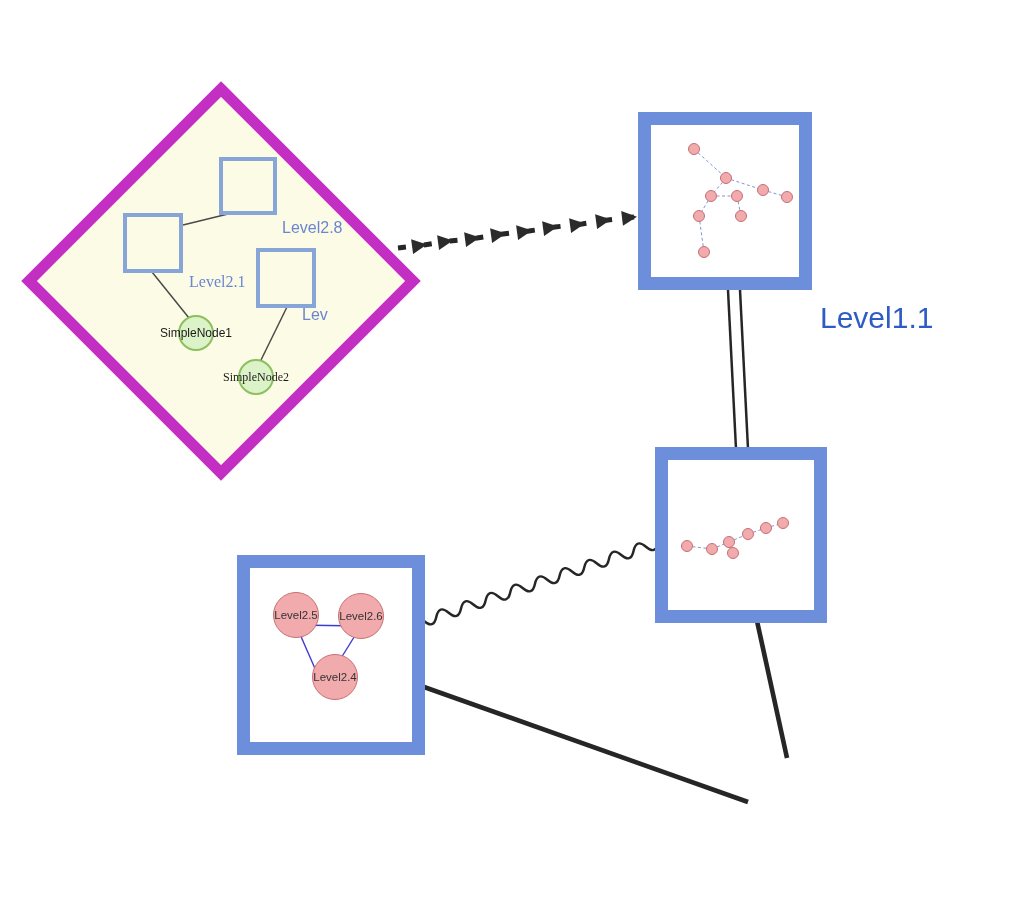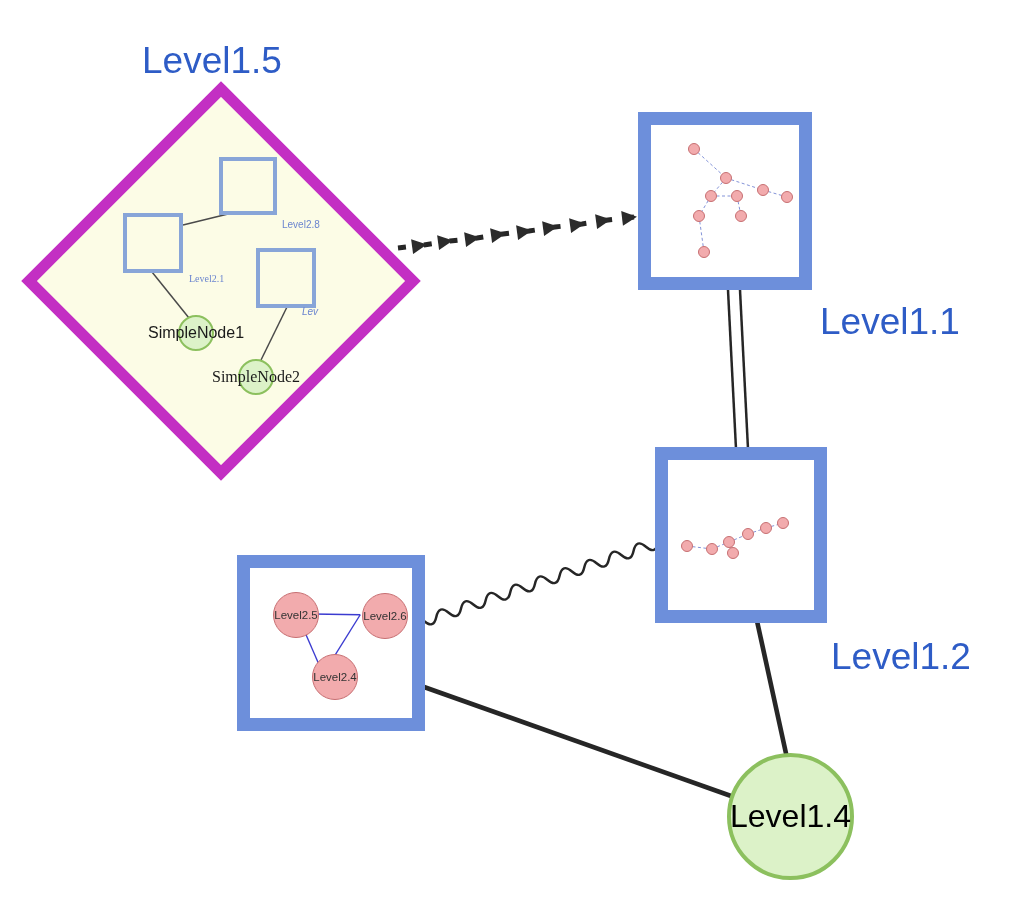--- a/index.html
+++ b/index.html
@@ -7,27 +7,27 @@
   .canvas { position:relative; width:1026px; height:900px; background:#fff; overflow:hidden; }
   .edge-layer { position:absolute; left:0; top:0; width:1026px; height:900px; }
 
   .diamond { fill:var(--group-fill,#fcfce6); stroke:var(--group-border,#c32fc3); stroke-width:11; }
   .graph-edge { stroke:var(--edge-color,#262626); fill:none; }
   .thin-edge { stroke:#4a4a4a; stroke-width:1.5; }
 
   .node-square { position:absolute; background:#fff; border:13px solid var(--node-border,#6d8fdb); }
   .inner-square { position:absolute; background:var(--group-fill,#fcfce6); border:4px solid var(--inner-border,#88a5d8); }
 
-  .main-label  { position:absolute; font-size:37px; color:var(--label-blue,#2e5cc6); white-space:nowrap; }
+  .main-label  { position:absolute; font-size:30px; color:var(--label-blue,#2e5cc6); white-space:nowrap; }
   .title-label { font-size:37px; }
-  .small-label { position:absolute; font-size:10px; color:var(--inner-label-blue,#6b85cf); white-space:nowrap; }
+  .small-label { position:absolute; font-size:16px; color:var(--inner-label-blue,#6b85cf); white-space:nowrap; }
 
   .green-dot { position:absolute; width:36px; height:36px; border-radius:50%;
                background:var(--green-fill,#dcf2c8); border:2px solid var(--green-border,#8cc05e); }
-  .overlay-label { position:absolute; transform:translate(-50%,-50%); font-size:16px; color:#1a1a1a; white-space:nowrap; }
+  .overlay-label { position:absolute; transform:translate(-50%,-50%); font-size:12px; color:#1a1a1a; white-space:nowrap; }
 
   .big-circle { position:absolute; width:127px; height:127px; border-radius:50%;
                 background:var(--green-fill,#dcf2c8); border:4px solid var(--green-border,#8cc05e);
                 display:flex; align-items:center; justify-content:center; }
   .big-circle span { font-size:32px; color:#000; white-space:nowrap; }
 
   .pink-circle { position:absolute; width:46px; height:46px; border-radius:50%;
                  background:var(--pink-fill,#f2abad); border:1px solid var(--pink-border,#c76f72);
                  display:flex; align-items:center; justify-content:center; overflow:hidden;
                  font-size:11.5px; color:#333; }
@@ -61,29 +61,28 @@
       <line class="graph-edge" stroke-width="2.5" x1="728" y1="290" x2="736" y2="449"></line>
       <line class="graph-edge" stroke-width="2.5" x1="740" y1="290" x2="748" y2="449"></line>
     </g>
 
     <path class="graph-edge" stroke-width="2.4" transform="translate(424,621) rotate(-18.5)" d="M0 0 q6.5 11 13 0 t13 0 t13 0 t13 0 t13 0 t13 0 t13 0 t13 0 t13 0 t13 0 t13 0 t13 0 t13 0 t13 0 t13 0 t13 0 t13 0 t13 0 t13 0"></path>
 
     <line class="graph-edge" stroke-width="4.6" x1="424" y1="687" x2="748" y2="802"></line>
     <line class="graph-edge" stroke-width="4.6" x1="757" y1="621" x2="787" y2="758"></line>
   </svg>
 
-  <div class="main-label title-label" style="left:142px; top:40px;">Level1.5</div>
 
   <div class="inner-square" style="left:219px; top:157px; width:58px; height:58px;"></div>
   <div class="inner-square" style="left:123px; top:213px; width:60px; height:60px;"></div>
   <div class="inner-square" style="left:256px; top:248px; width:60px; height:60px;"></div>
 
   <div class="small-label" style="left:282px; top:219px;">Level2.8</div>
   <div class="small-label" style="left:189px; top:273px;font-family:Liberation Serif, serif;">Level2.1</div>
-  <div class="small-label" style="left:302px; top:306px;font-style:italic;">Lev</div>
+  <div class="small-label" style="left:302px; top:306px;">Lev</div>
 
   <div class="green-dot" style="left:178px; top:315px;"></div>
   <div class="overlay-label" style="left:196px; top:333px;">SimpleNode1</div>
 
   <div class="green-dot" style="left:238px; top:359px;"></div>
   <div class="overlay-label" style="left:256px; top:377px;font-family:Liberation Serif, serif;">SimpleNode2</div>
 
   <div class="node-square" style="left:638px; top:112px; width:174px; height:178px;">
     <svg class="mini-svg" viewBox="0 0 148 152">
       <g>
@@ -125,30 +124,26 @@
         <circle class="mini-dot" cx="19" cy="86" r="5.5"></circle>
         <circle class="mini-dot" cx="44" cy="89" r="5.5"></circle>
         <circle class="mini-dot" cx="61" cy="82" r="5.5"></circle>
         <circle class="mini-dot" cx="80" cy="74" r="5.5"></circle>
         <circle class="mini-dot" cx="98" cy="68" r="5.5"></circle>
         <circle class="mini-dot" cx="115" cy="63" r="5.5"></circle>
         <circle class="mini-dot" cx="65" cy="93" r="5.5"></circle>
       </g>
     </svg>
   </div>
-  <div class="main-label" style="left:831px; top:636px;">Level1.2</div>
 
-  <div class="node-square" style="left:237px; top:555px; width:188px; height:176px;">
+  <div class="node-square" style="left:237px; top:555px; width:188px; height:200px;">
     <svg class="mini-svg" style="position:absolute; left:0; top:0;" viewBox="0 0 162 154">
       <line class="tri-edge" x1="46" y1="47" x2="111" y2="48"></line>
       <line class="tri-edge" x1="111" y1="48" x2="73" y2="109"></line>
       <line class="tri-edge" x1="73" y1="109" x2="46" y2="47"></line>
     </svg>
     <div class="pink-circle" style="left:23px; top:24px;">Level2.5</div>
-    <div class="pink-circle" style="left:88px; top:25px;margin-left:24px;">Level2.6</div>
+    <div class="pink-circle" style="left:88px; top:25px;">Level2.6</div>
     <div class="pink-circle" style="left:62px; top:86px;">Level2.4</div>
   </div>
 
-  <div class="big-circle" style="left:727px; top:753px;">
-    <span>Level1.4</span>
-  </div>
 
 </div>
 
 </body></html>

